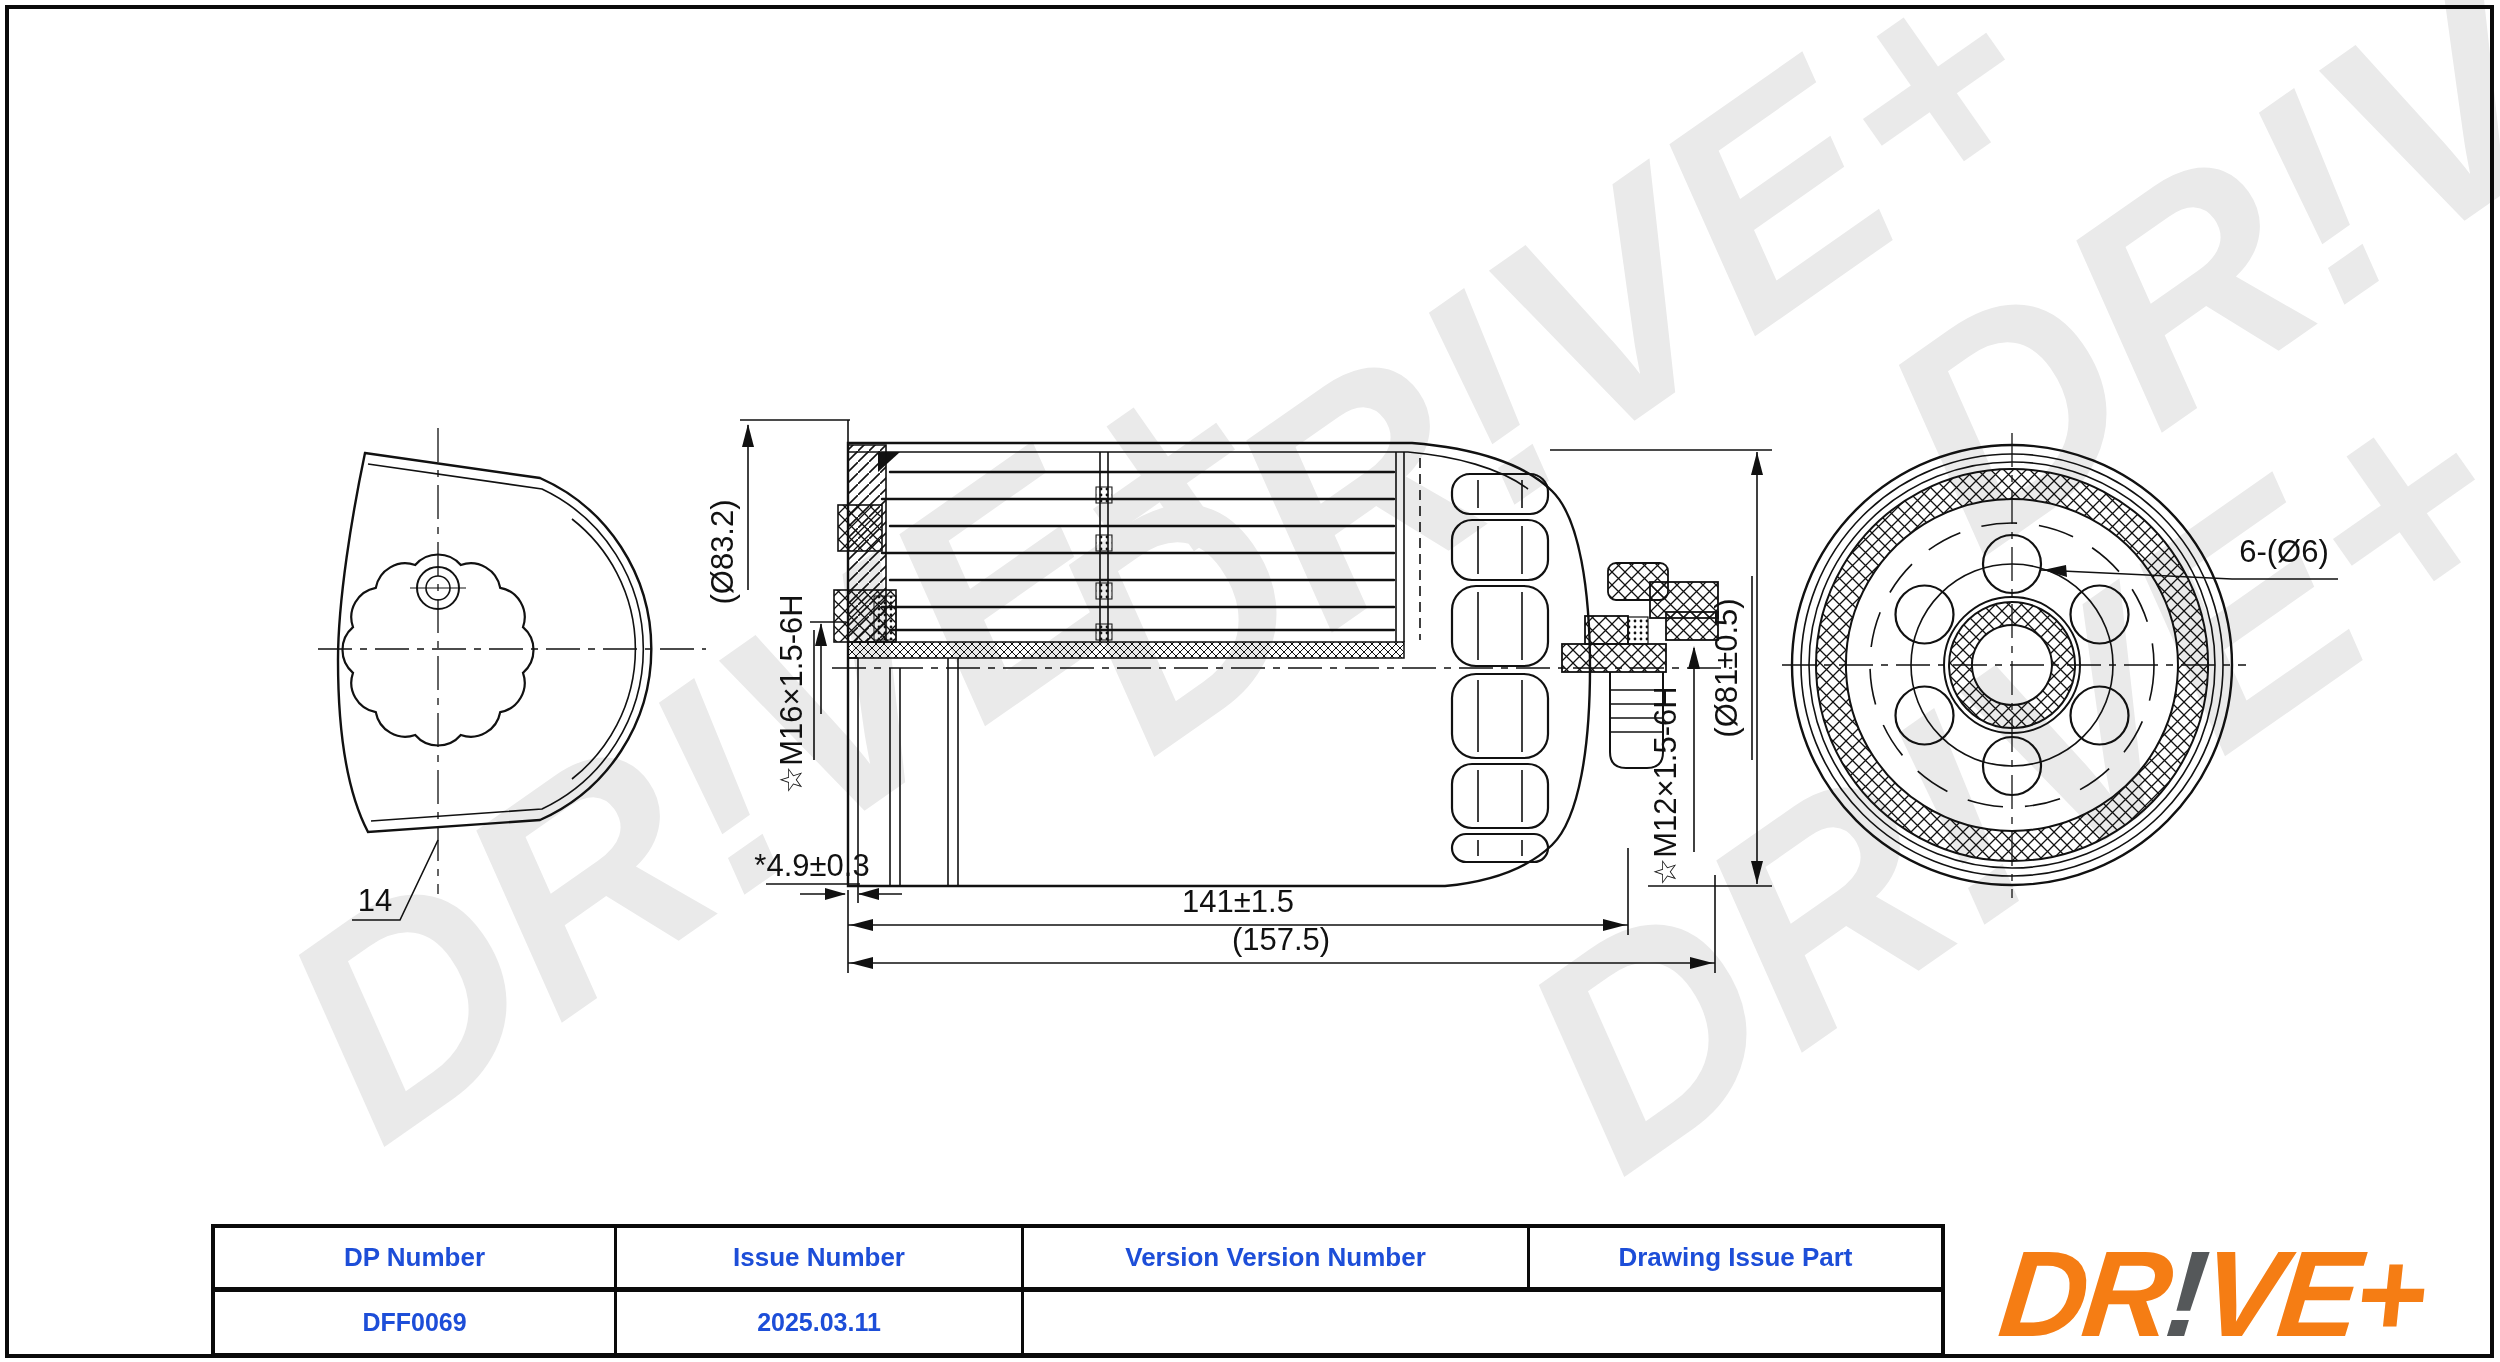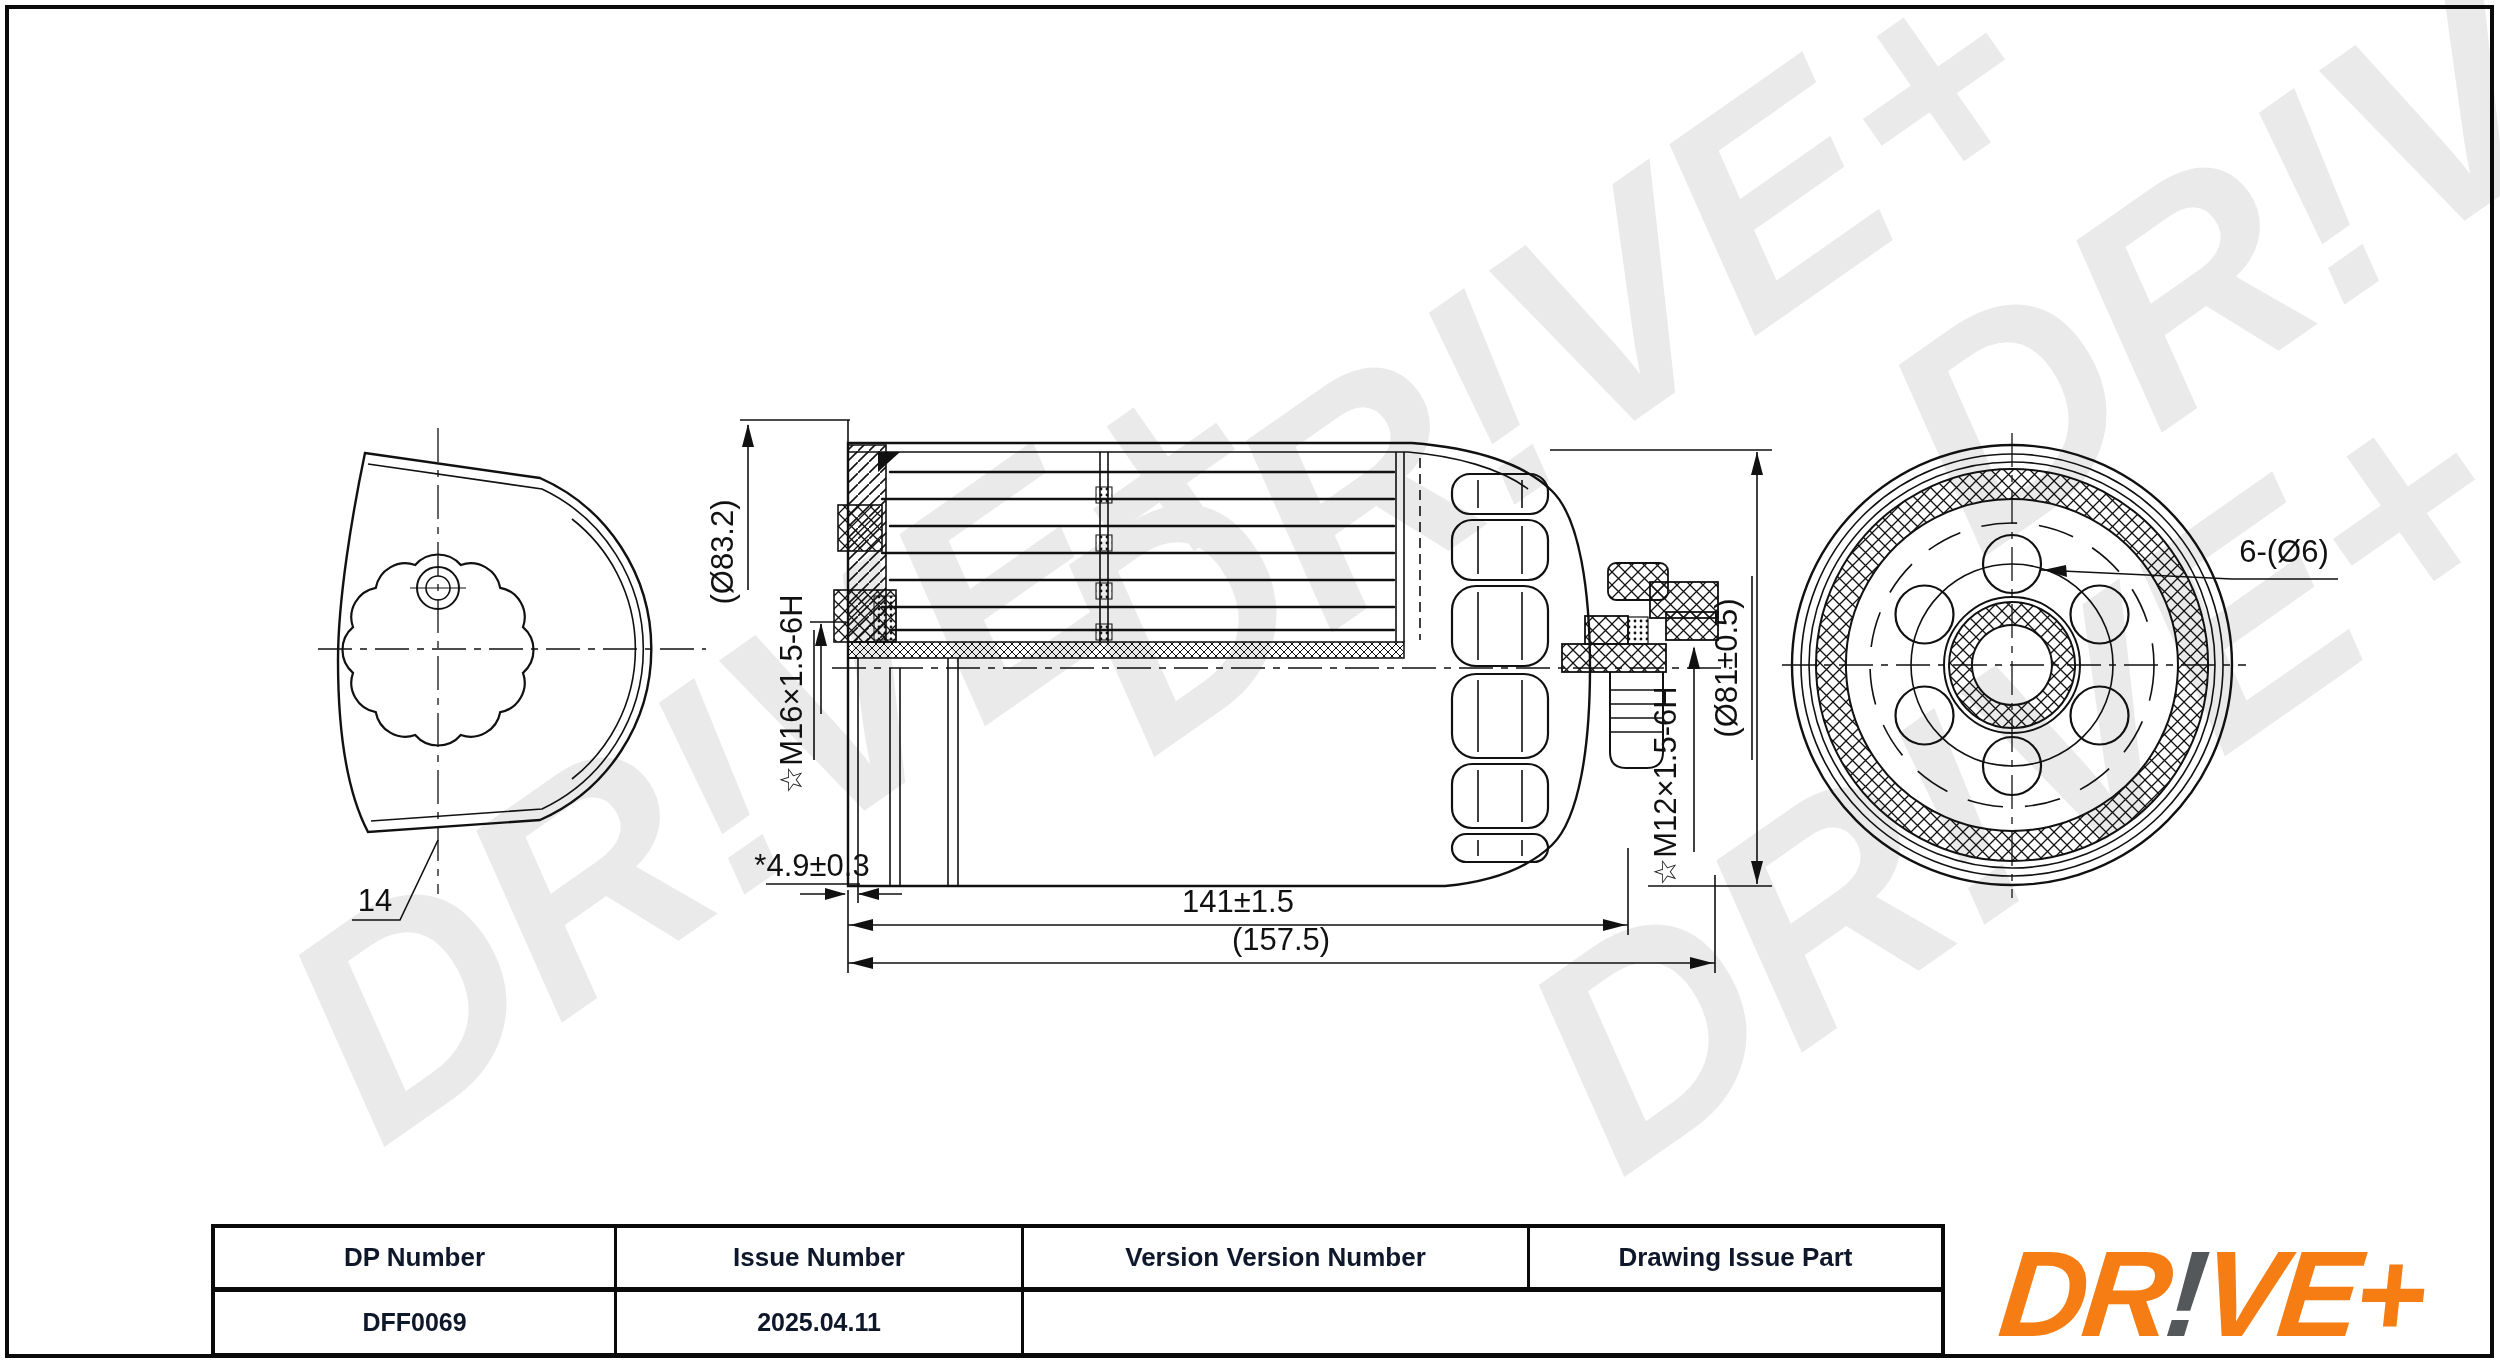--- a/index.html
+++ b/index.html
@@ -28,21 +28,21 @@
   
   .tblock{
     position:absolute; left:211px; top:1224px; width:1734px; height:133px;
     background:#fff; border:4px solid #0a0a0a; box-sizing:border-box;
     display:grid; grid-template-columns:402px 407px 506px 411px;
     grid-template-rows:64px 1fr;
   }
   .tblock .cell{
     display:flex; align-items:center; justify-content:center;
     border-right:3px solid #0a0a0a; box-sizing:border-box;
-    font-weight:bold; color:#0f172a; background:#fff;
+    font-weight:bold; color:#1d4ed8; background:#fff;
   }
   .tblock .cell:nth-child(4n){border-right:none;}
   .tblock .hdr{font-size:26px; border-bottom:5px solid #0a0a0a;}
   .tblock .val{font-size:25px;}
   
   .logo{
     position:absolute; left:1985px; top:1238px; width:452px; height:112px;
     background:#fff; display:flex; align-items:center; justify-content:center;
     font-style:italic; font-weight:bold; font-size:122px; letter-spacing:-5px;
     transform:skewX(-6deg); white-space:nowrap; line-height:1;
@@ -242,21 +242,21 @@
   </svg>
 
   <div class="frame"></div>
 
   <div class="tblock">
     <div class="cell hdr">DP Number</div>
     <div class="cell hdr">Issue Number</div>
     <div class="cell hdr">Version Version Number</div>
     <div class="cell hdr">Drawing Issue Part</div>
     <div class="cell val">DFF0069</div>
-    <div class="cell val">2025.04.11</div>
+    <div class="cell val">2025.03.11</div>
   </div>
 
   <div class="logo">
     <span class="orange">DR</span>
       <span class="bang">!</span>
       <span class="orange">VE+</span>
   </div>
 
 </div>
 

